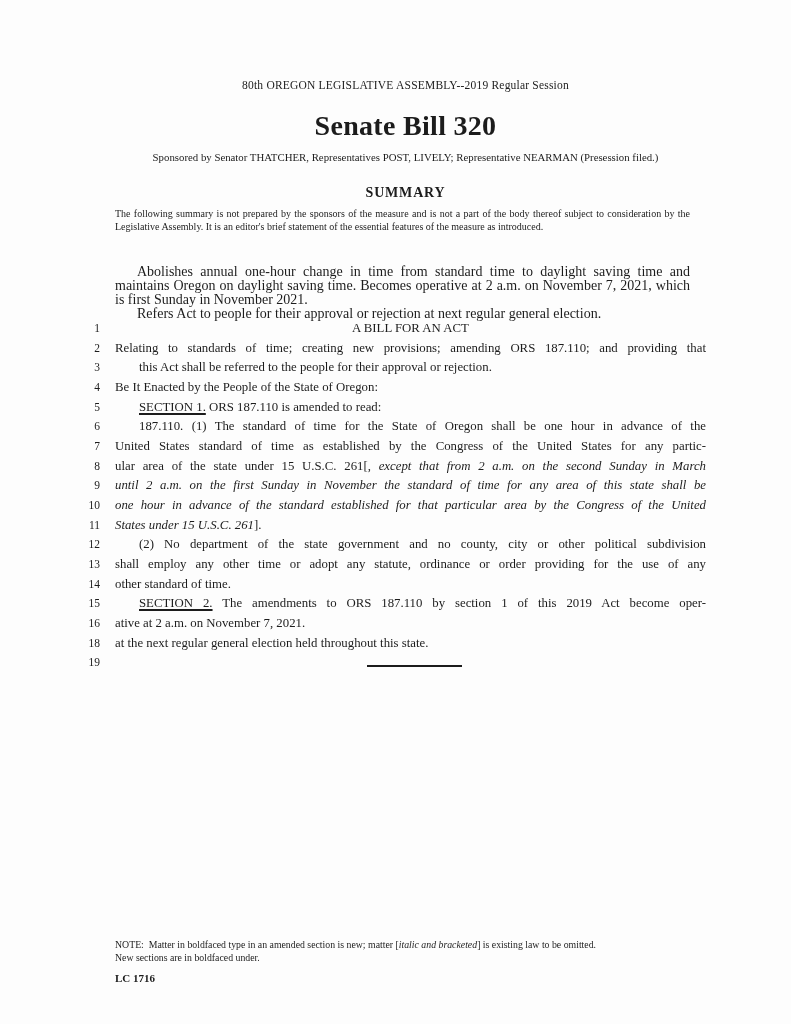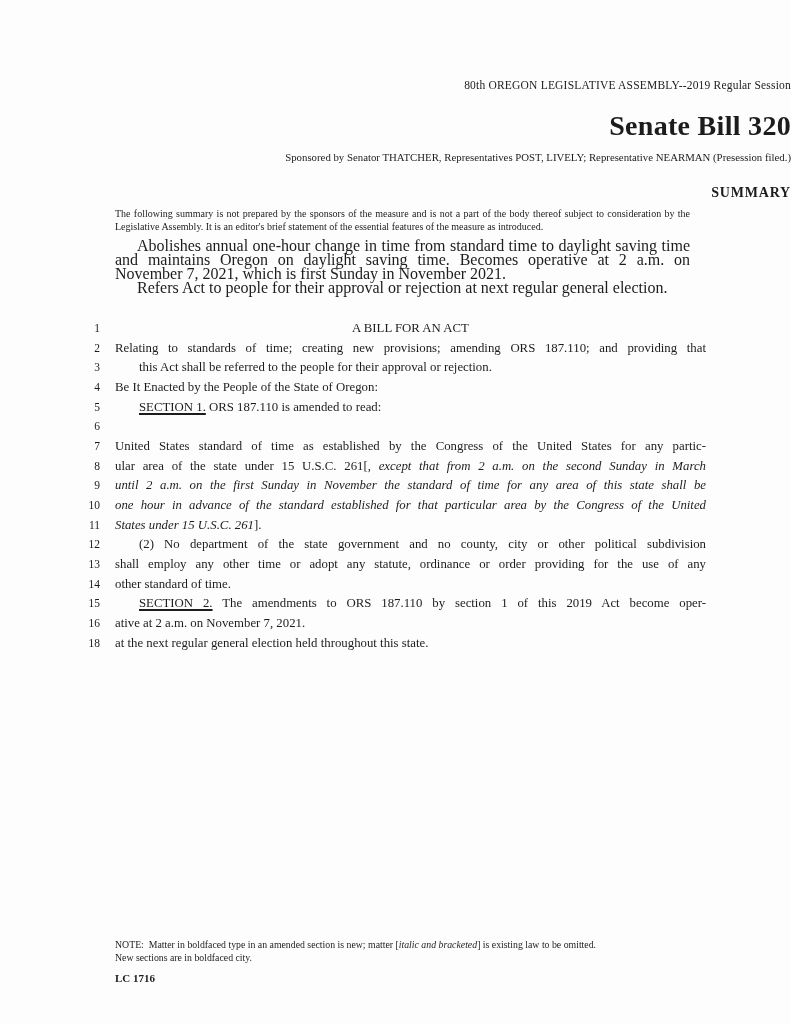--- a/index.html
+++ b/index.html
@@ -9,38 +9,38 @@
   html,body{margin:0;padding:0;}
   body{
     width:791px;height:1024px;
     background:var(--paper);
     color:var(--ink);
     font-family:"Liberation Serif","DejaVu Serif",serif;
     position:relative;
     overflow:hidden;
   }
   .abs{position:absolute;}
-  .centered{left:20px;right:0;text-align:right;}
+  .centered{left:20px;right:0;text-align:center;}
   .b{font-weight:normal;}
   .i{font-style:italic;font-family:Liberation Serif, serif;}
   .u{text-decoration:underline;text-decoration-thickness:1.5px;text-underline-offset:2px;}
 
   .session-line{top:79px;font-size:11.5px;letter-spacing:.2px;}
   .bill-title{top:110px;font-size:28px;font-weight:bold;letter-spacing:.3px;}
   .sponsor-line{top:151px;font-size:10.8px;}
 
   .summary-heading{top:185px;font-size:14px;font-weight:bold;letter-spacing:.8px;}
   .summary-disclaimer{
     top:207px;left:115px;width:575px;
     font-size:10px;line-height:13.3px;
     text-align:justify;
   }
   .summary-body{
-    top:239px;left:115px;width:575px;
-    font-size:16px;line-height:13.9px;
+    top:265px;left:115px;width:575px;
+    font-size:14px;line-height:13.9px;
     text-align:justify;
   }
   .summary-body p{margin:0;text-indent:22px;}
 
   #bill-lines{top:319px;left:0;width:791px;}
   .bl{position:relative;height:19.66px;}
   .bl .num{
     position:absolute;left:55px;top:0;width:45px;
     text-align:right;font-size:11.5px;line-height:19.66px;
   }
@@ -93,20 +93,21 @@
     <div class="bl">
       <span class="num">4</span>
       <div class="txt"><span class="b ">Be It Enacted by the People of the State of Oregon:</span></div>
     </div>
     <div class="bl">
       <span class="num">5</span>
       <div class="txt indent"><span class="b u">SECTION 1.</span><span class=""> ORS 187.110 is amended to read:</span></div>
     </div>
     <div class="bl">
       <span class="num">6</span>
+      <div class="txt indent fill"><span class="">187.110. (1) The standard of time for the State of Oregon shall be </span><span class="b ">one hour in advance of</span><span class=""> the</span></div>
     </div>
     <div class="bl">
       <span class="num">7</span>
       <div class="txt fill"><span class="">United States standard of time as established by the Congress of the United States for any partic-</span></div>
     </div>
     <div class="bl">
       <span class="num">8</span>
       <div class="txt fill"><span class="">ular area of the state under 15 U.S.C. 261[, </span><span class="i ">except that from 2 a.m. on the second Sunday in March</span></div>
     </div>
     <div class="bl">
@@ -138,19 +139,24 @@
       <div class="txt indent fill"><span class="b u">SECTION 2.</span><span class="b "> The amendments to ORS 187.110 by section 1 of this 2019 Act become oper-</span></div>
     </div>
     <div class="bl">
       <span class="num">16</span>
       <div class="txt"><span class="b ">ative at 2 a.m. on November 7, 2021.</span></div>
     </div>
     <div class="bl">
       <span class="num">18</span>
       <div class="txt"><span class="b ">at the next regular general election held throughout this state.</span></div>
     </div>
+    <div class="bl">
+      <span class="num">19</span>
+      <div class="txt"></div>
+      <div class="rule"></div>
+    </div>
   </div>
 
 <div class="abs note" id="note-lines">
     <div><span class="b ">NOTE:</span><span class="">&nbsp; Matter in </span><span class="b ">boldfaced</span><span class=""> type in an amended section is new; matter [</span><span class="i ">italic and bracketed</span><span class="">] is existing law to be omitted.</span></div>
-    <div><span class="">New sections are in </span><span class="b ">boldfaced</span><span class=""> city.</span></div>
+    <div><span class="">New sections are in </span><span class="b ">boldfaced</span><span class=""> under.</span></div>
   </div>
 <div class="abs lc-number">LC 1716</div>
 
 </body></html>

